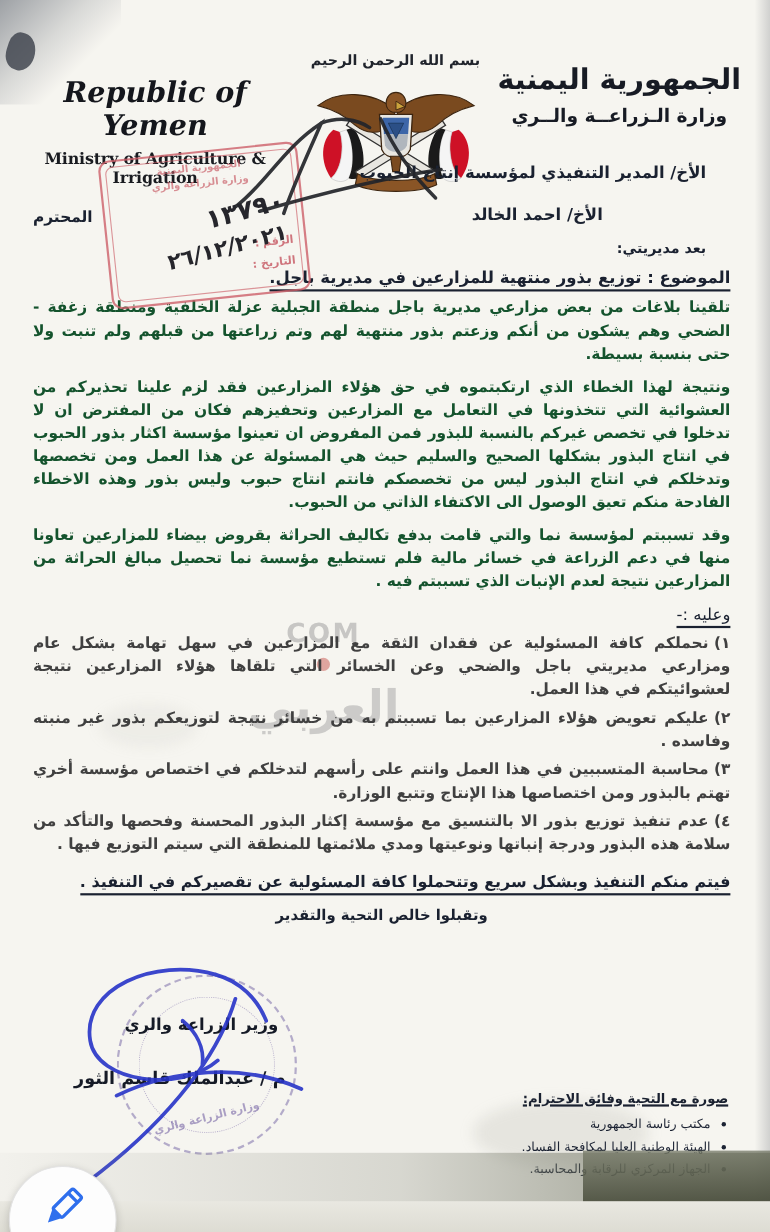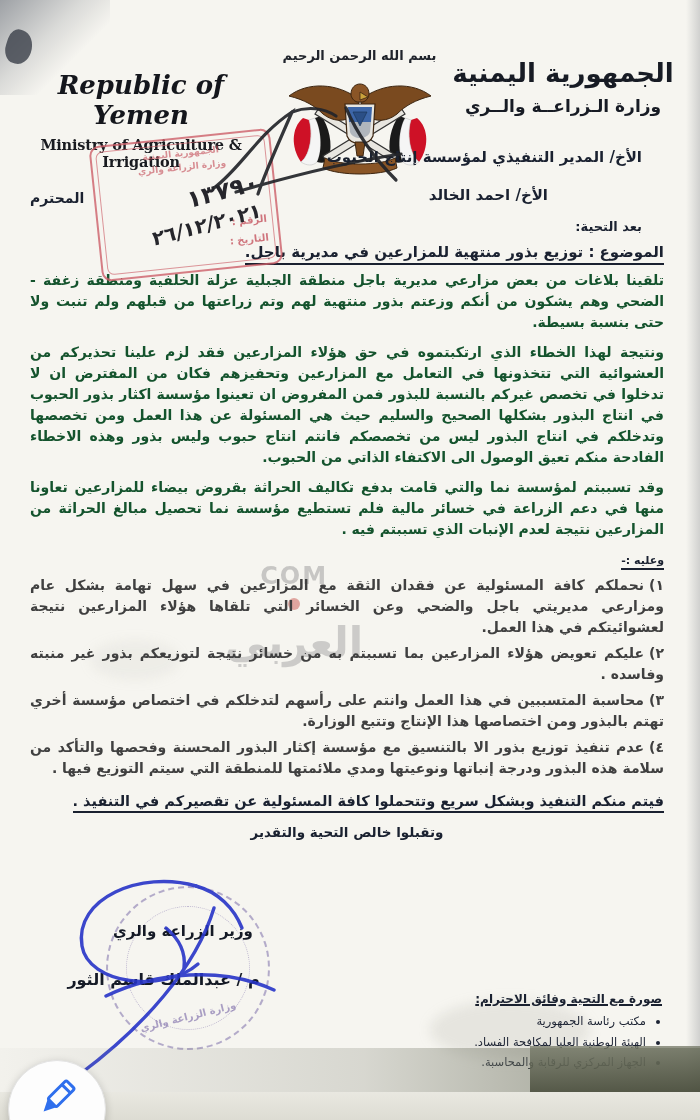--- a/index.html
+++ b/index.html
@@ -57,21 +57,21 @@
     font-size:24px;font-weight:bold;color:#26262c;transform:rotate(-9deg) skewX(-6deg);letter-spacing:2px;}
   .stamp-date{position:absolute;left:-6px;top:80px;width:170px;z-index:4;direction:rtl;
     font-size:20px;font-weight:bold;color:#26262c;transform:rotate(-9deg) skewX(-8deg);letter-spacing:1px;}
   .scribble-top{position:absolute;left:196px;top:96px;z-index:4;}
   
   .subject{position:absolute;left:140px;right:36px;top:242px;direction:rtl;text-align:right;z-index:2;}
   .subject span{font-weight:bold;font-size:15px;border-bottom:2.5px solid #1a2130;padding-bottom:2px;}
   .flow{position:absolute;left:30px;right:36px;top:270px;z-index:2;direction:rtl;}
   .flow p{margin:0 0 9px 0;text-align:justify;font-size:14px;line-height:1.5;font-weight:bold;color:#14532d;}
   .directive{margin:4px 0 7px 0;direction:rtl;}
-  .directive span{font-weight:bold;font-size:11px;border-bottom:2.5px solid #1a2130;padding-bottom:1px;}
+  .directive span{font-weight:normal;font-size:15px;border-bottom:2.5px solid #1a2130;padding-bottom:1px;}
   .item{margin:0 0 5px 0;text-align:justify;font-size:14px;line-height:1.5;font-weight:bold;color:#404040;}
   .inum{margin-left:5px;}
   .closing{margin-top:12px;direction:rtl;text-align:right;}
   .closing span{font-weight:bold;font-size:14.5px;border-bottom:2.5px solid #1a2130;padding-bottom:2px;}
   .salutation{margin-top:14px;text-align:center;font-weight:bold;font-size:13.5px;}
   
   .round-stamp{position:absolute;left:106px;top:886px;width:160px;height:160px;border-radius:50%;
     border:2px dashed rgba(125,110,170,.55);z-index:2;}
   .round-stamp::before{content:"";position:absolute;inset:18px;border-radius:50%;border:1.5px dotted rgba(125,110,170,.45);}
   .round-stamp-text{position:absolute;left:0;right:0;bottom:26px;text-align:center;
@@ -140,21 +140,21 @@
   </svg>
 
   <div class="ar-header">
     <div class="ar-title">الجمهورية اليمنية</div>
     <div class="ar-sub">وزارة الـزراعــة والــري</div>
   </div>
 
   <div class="addr1">الأخ/ المدير التنفيذي لمؤسسة إنتاج الحبوب</div>
   <div class="addr2">الأخ/ احمد الخالد</div>
   <div class="honorific">المحترم</div>
-  <div class="greeting">بعد التحية:</div>
+  <div class="greeting">بعد مديريتي:</div>
 
   <div class="stamp">
     <div class="stamp-inner">
       <span>الجمهورية اليمنية</span><br>
       <span>وزارة الزراعة والري</span>
     </div>
     <div class="stamp-fields">
       <div>الرقم :</div>
       <div>التاريخ :</div>
     </div>

